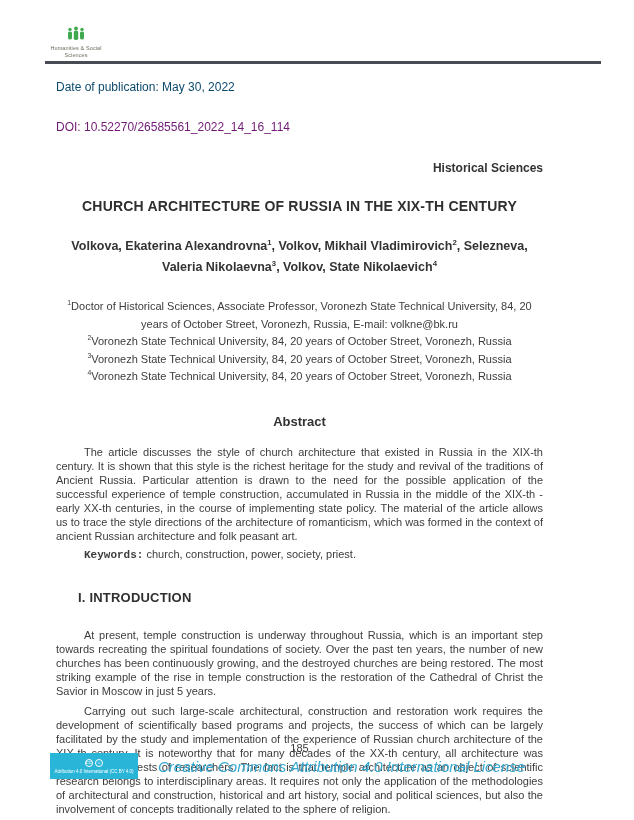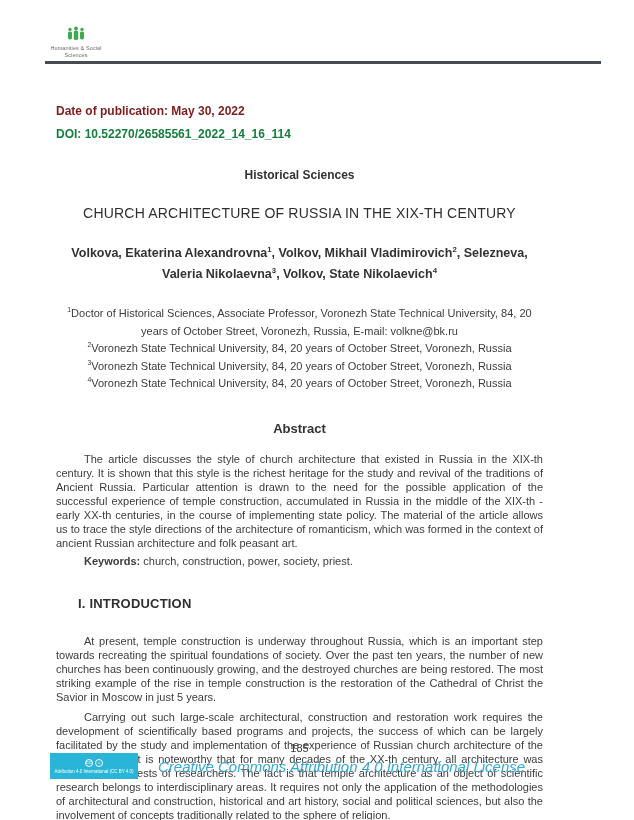--- a/index.html
+++ b/index.html
@@ -41,45 +41,45 @@
     padding-bottom: 1px;
     white-space: nowrap;
     letter-spacing: 0.15px;
   }
   
   .content {
     margin-left: 56px;
     width: 487px;
   }
   .meta-date {
-    margin-top: 40px;
+    margin-top: 16px;
     font-size: 12px;
-    font-weight: bold;
-    color: #7f1d1d;
+    font-weight: normal;
+    color: #0c4a6e;
   }
   .meta-doi {
-    margin-top: 9px;
+    margin-top: 26px;
     font-size: 12px;
-    font-weight: bold;
-    color: #15803d;
+    font-weight: normal;
+    color: #701a75;
     text-decoration: none;
     display: inline-block;
   }
   .section-label {
     margin-top: 26px;
-    text-align: center;
+    text-align: right;
     font-size: 12px;
     font-weight: bold;
     color: #333333;
   }
   .article-title {
     margin-top: 23px;
     text-align: center;
     font-size: 14px;
-    font-weight: normal;
+    font-weight: bold;
     letter-spacing: 0.2px;
     color: #2f2f2f;
   }
   .authors-line {
     margin-top: 22px;
     text-align: center;
     font-size: 12.5px;
     font-weight: bold;
     line-height: 21px;
     color: #333333;
@@ -107,21 +107,21 @@
     text-indent: 28px;
     color: #3c3c3c;
   }
   .keywords-line {
     margin-top: 4px;
     font-size: 11px;
     line-height: 14px;
     text-indent: 28px;
     color: #3c3c3c;
   }
-  .keywords-label { font-weight: bold; }
+  .keywords-label { font-weight: bold; font-family: Liberation Mono, monospace; }
   .intro-heading {
     margin-top: 28px;
     margin-left: 22px;
     font-size: 13px;
     font-weight: bold;
     letter-spacing: 0.2px;
     color: #2f2f2f;
   }
   .body-p {
     margin-top: 6px;

